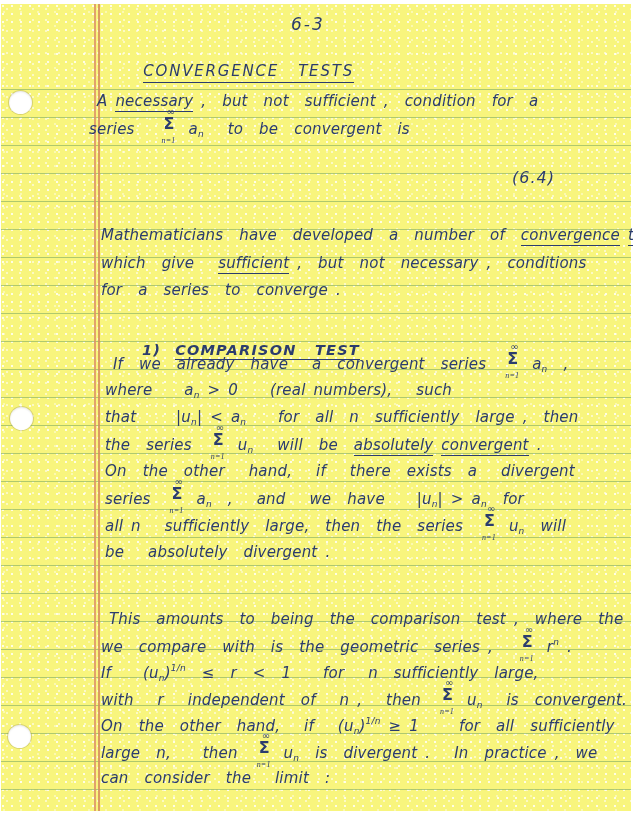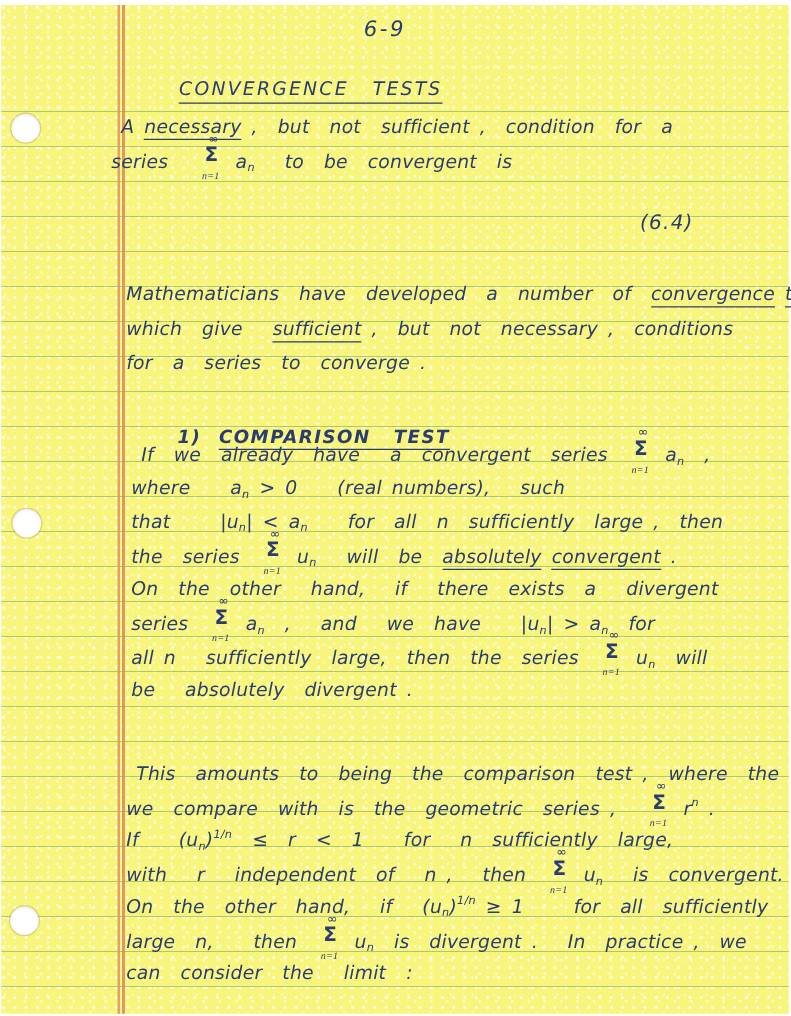--- a/index.html
+++ b/index.html
@@ -88,21 +88,21 @@
 </head>
 <body>
 
 <div class="page">
   <div class="rules"></div>
   <div class="margin-line"></div>
   <div class="hole h1"></div>
   <div class="hole h2"></div>
   <div class="hole h3"></div>
 
-  <div class="hand pagenum">6-9</div>
+  <div class="hand pagenum">6-3</div>
 
   <div class="hand doc-title">
     <span class="u">CONVERGENCE  TESTS</span>
   </div>
 
   <div class="hand" id="intro"><div class="tline"><span class=""> A </span><span class="u">necessary</span><span class=""> ,  but  not  sufficient ,  condition  for  a</span></div><div class="tline"><span class="">series   </span><span class="sum"><span class="sumtop">∞</span><span class="sumsym">Σ</span><span class="sumbot">n=1</span></span><span class=""> a<sub>n</sub></span><span class="">   to  be  convergent  is</span></div></div>
 
   <div class="hand" id="equation">
     <span class="eq-label">(6.4)</span>
   </div>

